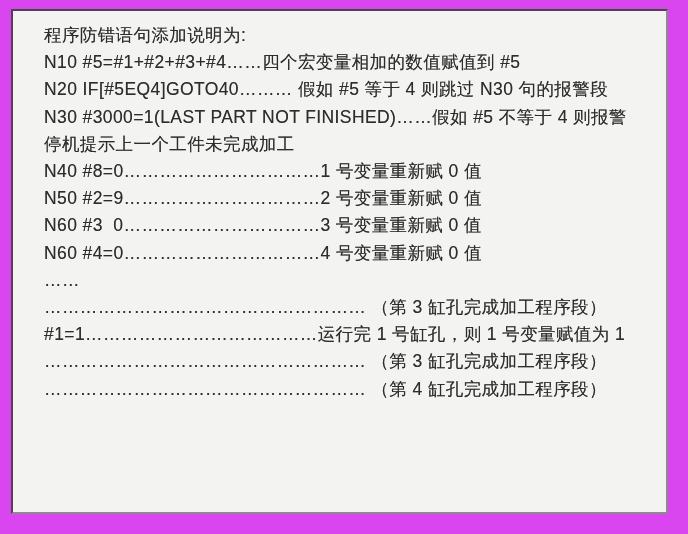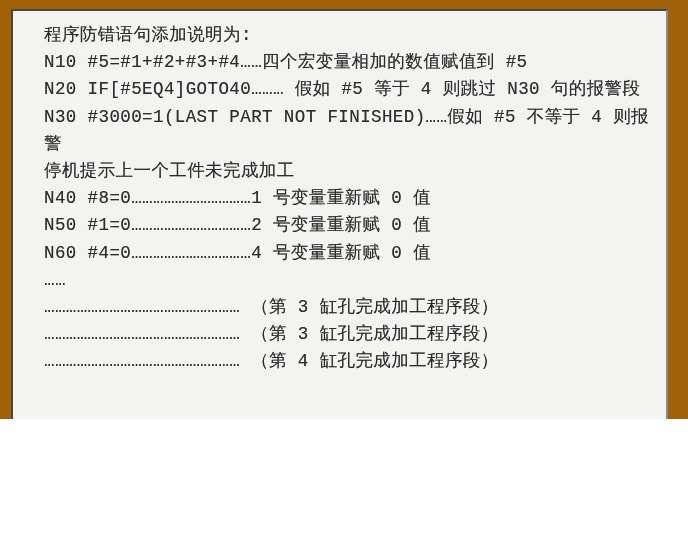--- a/index.html
+++ b/index.html
@@ -3,23 +3,23 @@
 <meta charset="utf-8">
 <style>
   html, body {
     margin: 0;
     padding: 0;
     background: #ffffff;
   }
   .page {
     position: relative;
     width: 688px;
-    height: 419px;
-    background: #a16207;
-    font-family: Liberation Mono, monospace;
+    height: 534px;
+    background: #d946ef;
+    font-family: Liberation Sans, sans-serif;
     overflow: hidden;
   }
   .paper {
     position: absolute;
     left: 11px;
     top: 9px;
     width: 657px;
     height: 505px;
     box-sizing: border-box;
     border: 2px solid #474747;
@@ -42,20 +42,22 @@
 <body>
 
 <div class="page">
   <div class="paper">
     <div class="line">程序防错语句添加说明为:</div>
     <div class="line">N10 #5=#1+#2+#3+#4……四个宏变量相加的数值赋值到 #5</div>
     <div class="line">N20 IF[#5EQ4]GOTO40……… 假如 #5 等于 4 则跳过 N30 句的报警段</div>
     <div class="line">N30 #3000=1(LAST PART NOT FINISHED)……假如 #5 不等于 4 则报警</div>
     <div class="line">停机提示上一个工件未完成加工</div>
     <div class="line">N40 #8=0……………………………1 号变量重新赋 0 值</div>
-    <div class="line">N50 #1=0……………………………2 号变量重新赋 0 值</div>
+    <div class="line">N50 #2=9……………………………2 号变量重新赋 0 值</div>
+    <div class="line">N60 #3  0……………………………3 号变量重新赋 0 值</div>
     <div class="line">N60 #4=0……………………………4 号变量重新赋 0 值</div>
     <div class="line">……</div>
     <div class="line">……………………………………………… （第 3 缸孔完成加工程序段）</div>
+    <div class="line">#1=1…………………………………运行完 1 号缸孔，则 1 号变量赋值为 1</div>
     <div class="line">……………………………………………… （第 3 缸孔完成加工程序段）</div>
     <div class="line">……………………………………………… （第 4 缸孔完成加工程序段）</div>
   </div>
 </div>
 
 </body></html>

